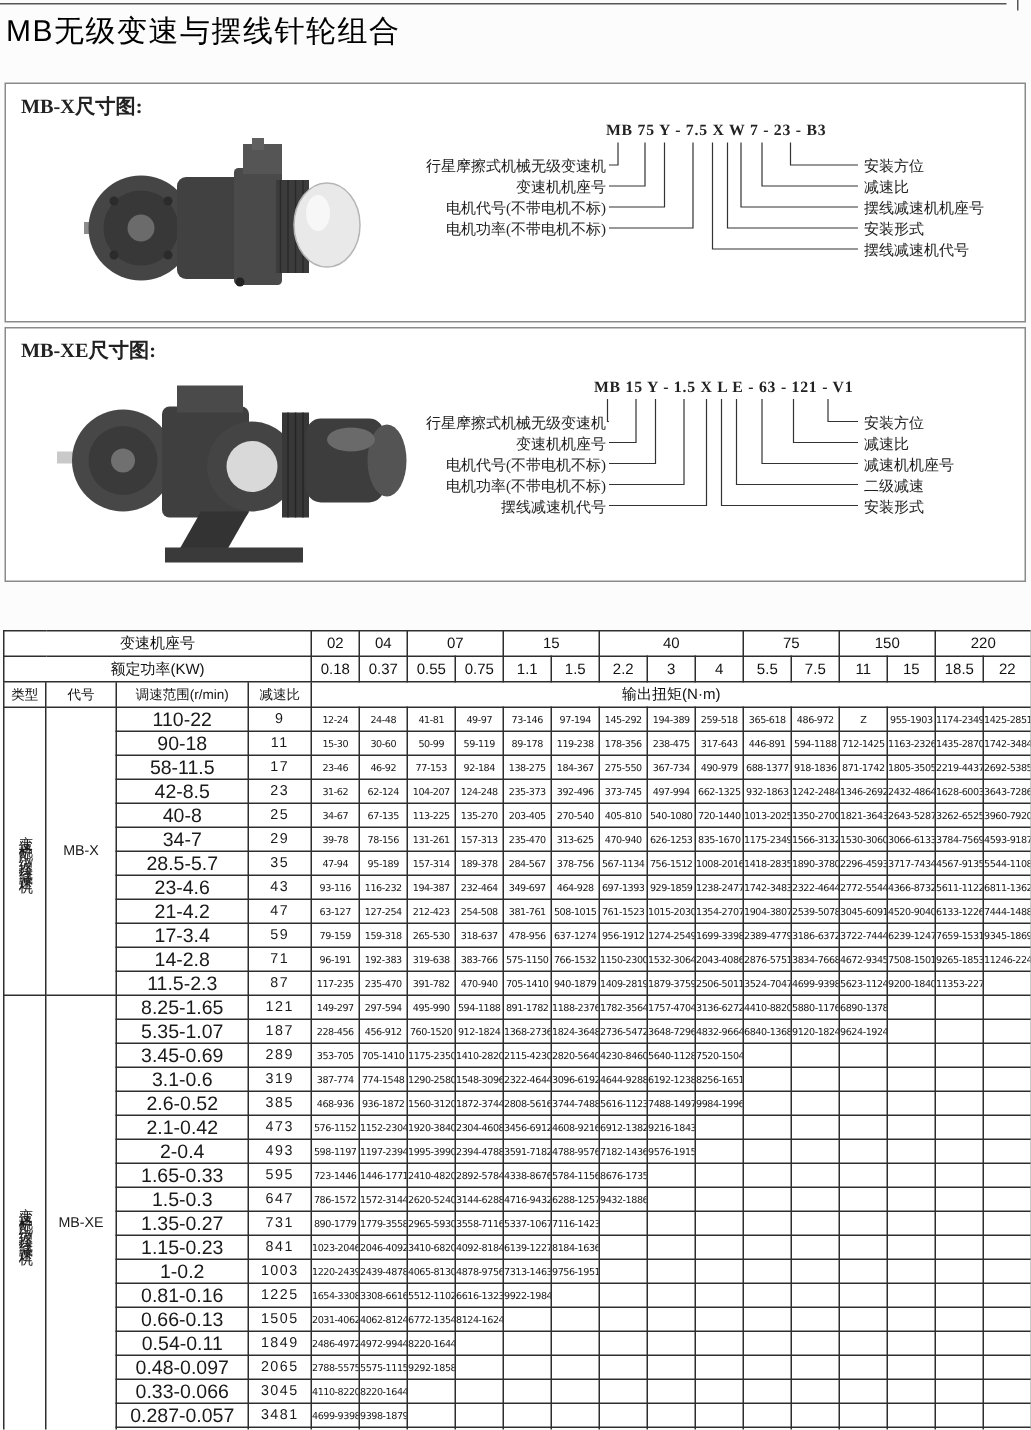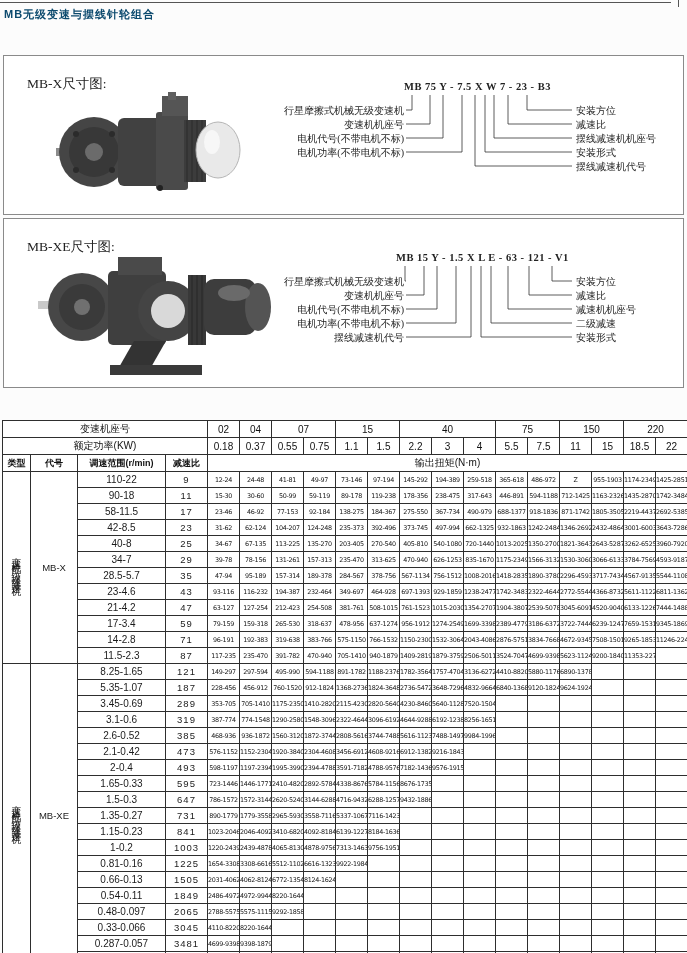--- a/index.html
+++ b/index.html
@@ -5,28 +5,28 @@
   html,body{margin:0;padding:0;}
   body{
     width:687px;height:953px;position:relative;overflow:hidden;
     background:#fcfcfc;color:#1a1a1a;
     font-family:"Liberation Sans",sans-serif;
   }
   #top-rule{position:absolute;top:2px;left:0;width:671px;height:1px;background:#555;}
   #corner-tick{position:absolute;top:0;left:678px;width:1px;height:7px;background:#555;}
   #page-title{
     position:absolute;top:7px;left:4px;margin:0;
-    font-size:11px;font-weight:bold;letter-spacing:1px;color:#0c4a6e;
+    font-size:20px;font-weight:normal;letter-spacing:1px;color:#000000;
   }
   .box{position:absolute;left:3px;width:679px;border:1px solid #8a8a8a;background:#fff;}
   #box-mbx{top:55px;height:158px;}
   #box-mbxe{top:218px;height:168px;}
   .box-heading{
-    position:absolute;top:6px;left:10px;margin:13px;
-    font-family:"Liberation Serif",serif;font-size:13.5px;font-weight:normal;color:#222;
+    position:absolute;top:6px;left:10px;margin:0;
+    font-family:"Liberation Serif",serif;font-size:13.5px;font-weight:bold;color:#222;
   }
   .photo{position:absolute;}
   #photo-mbx{left:52px;top:36px;}
   #photo-mbxe{left:34px;top:30px;}
   .diagram{position:absolute;}
   #diagram-mbx{left:280px;top:18px;}
   #diagram-mbxe{left:280px;top:26px;}
   .diagram text{fill:#222;font-family:"Liberation Serif",serif;}
   .diagram .code{font-size:10.5px;letter-spacing:0.5px;font-weight:bold;}
   .diagram .lbl{font-size:10px;}
@@ -34,23 +34,23 @@
 
   #spec-table{
     position:absolute;top:420px;left:2px;width:683px;
     border-collapse:collapse;table-layout:fixed;background:#fff;
   }
   #spec-table th,#spec-table td{
     border:1px solid #2e2e2e;text-align:center;vertical-align:middle;
     padding:0;overflow:hidden;white-space:nowrap;
   }
   #spec-table th{font-weight:normal;font-size:10px;height:16px;color:#111;}
-  #spec-table th.small{font-size:9px;font-weight:bold;}
+  #spec-table th.small{font-size:9px;}
   #spec-table td{height:15px;}
-  td.range{font-size:10px;}
+  td.range{font-size:13px;}
   td.ratio{font-size:9.5px;letter-spacing:1px;}
   td.torque{font-size:6.4px;letter-spacing:-0.3px;font-family:"DejaVu Sans",sans-serif;color:#151515;}
   td.codecell{font-size:9.5px;}
   td.typecell{vertical-align:middle;}
   .vert{
     writing-mode:vertical-rl;text-orientation:upright;
     font-size:9.5px;letter-spacing:3px;line-height:1;display:inline-block;
   }
 </style>
 </head>
@@ -286,21 +286,21 @@
         <td class="torque">124-248</td>
         <td class="torque">235-373</td>
         <td class="torque">392-496</td>
         <td class="torque">373-745</td>
         <td class="torque">497-994</td>
         <td class="torque">662-1325</td>
         <td class="torque">932-1863</td>
         <td class="torque">1242-2484</td>
         <td class="torque">1346-2692</td>
         <td class="torque">2432-4864</td>
-        <td class="torque">3001-6003</td>
+        <td class="torque">1628-6003</td>
         <td class="torque">3643-7286</td>
       </tr>
       <tr>
         <td class="range">40-8</td>
         <td class="ratio">25</td>
         <td class="torque">34-67</td>
         <td class="torque">67-135</td>
         <td class="torque">113-225</td>
         <td class="torque">135-270</td>
         <td class="torque">203-405</td>

